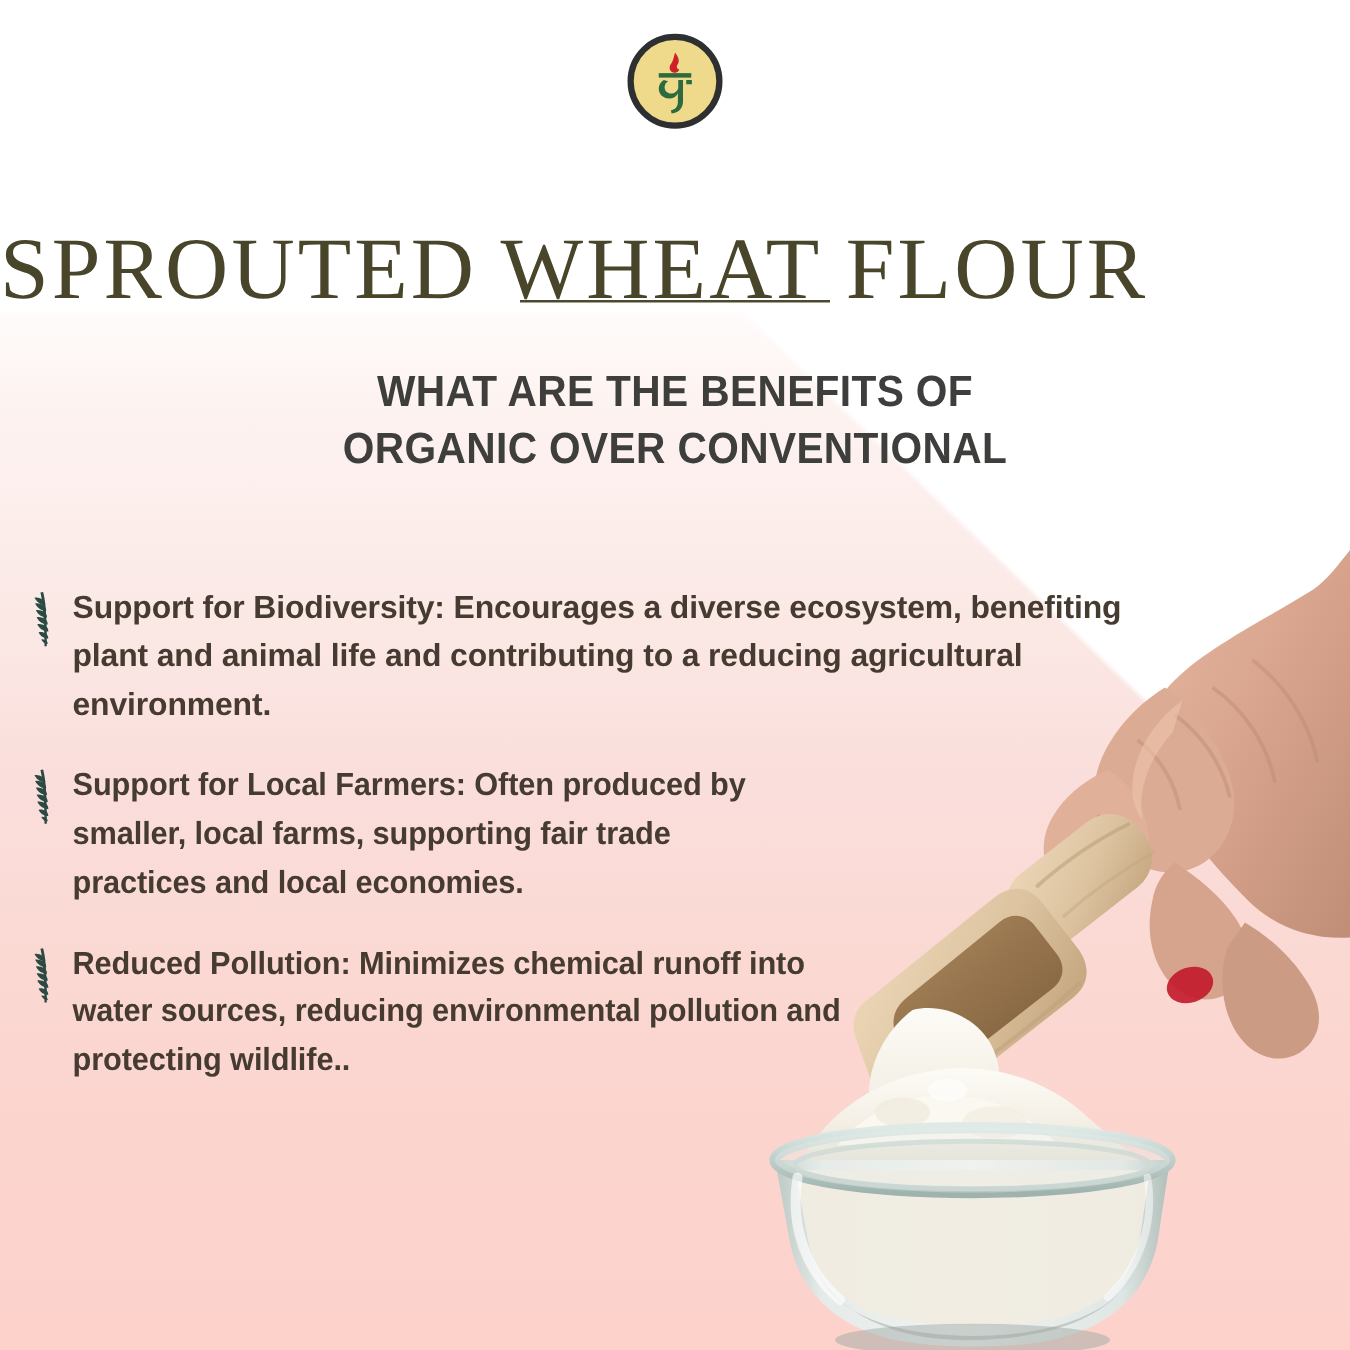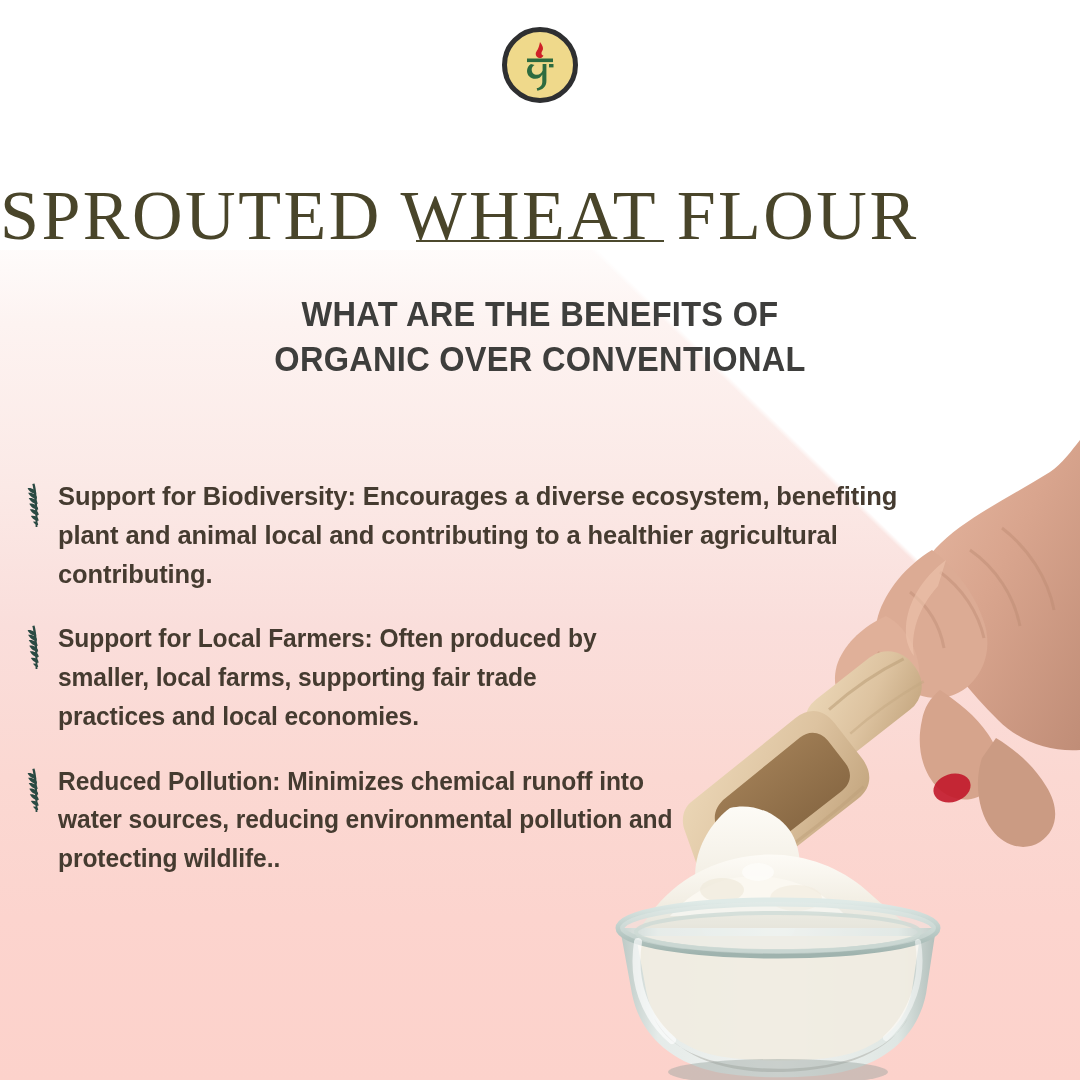--- a/index.html
+++ b/index.html
@@ -82,21 +82,21 @@
     font-size:35px;
     font-weight:bold;
     line-height:1.28;
     letter-spacing:0.3px;
     transform:scaleX(0.93);
   }
   .subtitle div{ white-space:nowrap; }
 
   
   .bullets{
-    position:absolute; left:14px; top:477px; width:1000px;
+    position:absolute; left:14px; top:467px; width:1000px;
   }
   .bullet{
     display:flex;
     align-items:flex-start;
     margin-bottom:26px;
   }
   .bullet-icon{
     width:44px; min-width:44px; padding-top:6px;
     display:flex; justify-content:center;
   }
@@ -177,22 +177,22 @@
                      C13.6 32.2 14.8 32.4 15.7 32.1 C15.7 30.5 15.1 29.1 13.7 28 Z"></path>
             <path d="M14 34 C11.8 32.8 9.8 32.4 7.9 32.9 C8.9 34.8 10.4 36.3 12.5 37.2
                      C13.8 37.8 14.9 37.9 15.6 37.7 C15.6 36.3 15.1 35 14 34 Z"></path>
             <path d="M14.2 39.6 C12.9 38.6 11.5 38.2 10.1 38.5 C10.7 39.9 11.7 41 13.1 41.7
                      C14 42.1 14.7 42.2 15.2 42 C15.2 41.1 14.9 40.3 14.2 39.6 Z"></path>
           </g>
         </svg>
       </div>
       <div class="bullet-text">
         <div>Support for Biodiversity: Encourages a diverse ecosystem, benefiting</div>
-        <div>plant and animal local and contributing to a healthier agricultural</div>
-        <div>contributing.</div>
+        <div>plant and animal life and contributing to a reducing agricultural</div>
+        <div>environment.</div>
       </div>
     </div>
 
     <div class="bullet" id="b2">
       <div class="bullet-icon">
         <svg width="26" height="46" viewBox="0 0 26 46">
           <g fill="#2a4a43">
             <path d="M12.6 44 C12.6 36 12.2 24 11.2 13 C10.6 7 10 3.5 9.3 1 L11.5 .6
                      C12.3 3.4 13 7.2 13.5 13.2 C14.4 24.3 14.6 36 14.4 44 Z"></path>
             <path d="M11.2 6.8 C9 5.4 6.8 4.8 4.6 5.2 C5.6 7.3 7.2 9 9.6 10.1 C11.2 10.8 12.3 11 13.2 10.8

